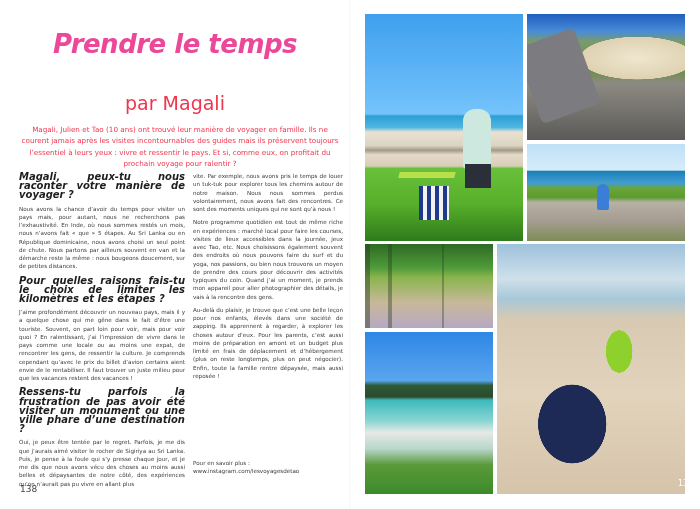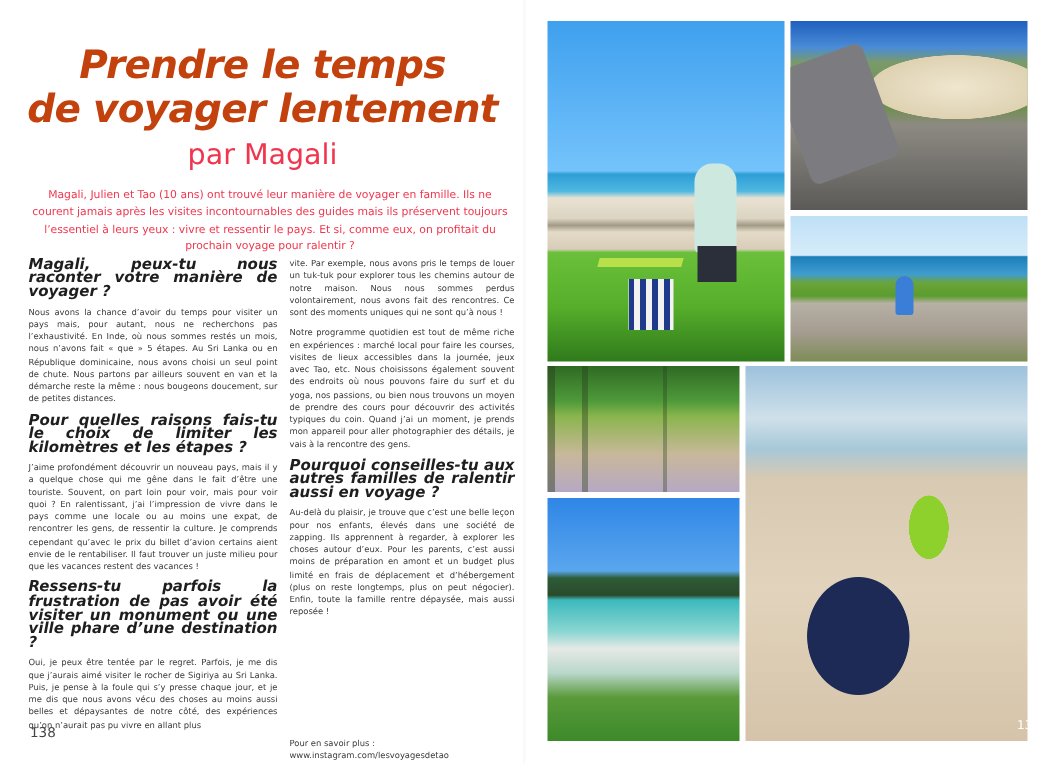--- a/index.html
+++ b/index.html
@@ -7,21 +7,21 @@
   body { position: relative; font-family: "DejaVu Sans", sans-serif; color: #2b2b2b; }
 
   .spread { position: absolute; inset: 0; width: 700px; height: 509px; background: #fff; }
   .gutter { position: absolute; left: 349px; top: 0; width: 2px; height: 509px;
             background: linear-gradient(90deg, rgba(0,0,0,0.04), rgba(0,0,0,0.0)); }
 
   
   .page-left { position: absolute; left: 0; top: 0; width: 350px; height: 509px; }
   .title { position: absolute; left: 0; width: 350px; text-align: center;
            font-family: "DejaVu Sans", sans-serif; font-style: italic; font-weight: bold;
-           color: #c2410c; font-size: 26px; line-height: 30px; letter-spacing: -0.5px; }
+           color: #ec4899; font-size: 26px; line-height: 30px; letter-spacing: -0.5px; }
   .title.l1 { top: 29px; }
   .title.l2 { top: 58px; }
   .byline { position: absolute; top: 92px; left: 0; width: 350px; text-align: center;
             color: #f0364e; font-size: 19px; line-height: 22px; }
   .byline span { text-decoration-thickness: 1px; text-underline-offset: 3px; }
 
   .chapo { position: absolute; top: 124px; left: 20px; width: 320px; text-align: center;
            color: #f0364e; font-size: 7.2px; line-height: 11.4px; }
 
   .col { position: absolute; top: 172px; font-size: 5.6px; line-height: 8.25px; color: #3a3a3a; text-align: justify; }
@@ -69,37 +69,35 @@
   .ph3 .kid { position: absolute; left: 70px; top: 40px; width: 12px; height: 26px; background: #3a7ed8; border-radius: 6px 6px 2px 2px; }
 </style>
 </head>
 <body>
 
 <div class="spread">
   <div class="gutter"></div>
 
   <div class="page-left">
     <div class="title l1">Prendre le temps</div>
-    <div class="title l2">de voyager lentement</div>
     <div class="byline"><span>par Magali</span></div>
     <div class="chapo">Magali, Julien et Tao (10 ans) ont trouvé leur manière de voyager en famille. Ils ne courent jamais après les visites incontournables des guides mais ils préservent toujours l’essentiel à leurs yeux : vivre et ressentir le pays. Et si, comme eux, on profitait du prochain voyage pour ralentir ?</div>
 
     <div class="col c1">
       <div class="q">Magali, peux-tu nous raconter votre manière de voyager ?</div>
       <div class="p">Nous avons la chance d’avoir du temps pour visiter un pays mais, pour autant, nous ne recherchons pas l’exhaustivité. En Inde, où nous sommes restés un mois, nous n’avons fait « que » 5 étapes. Au Sri Lanka ou en République dominicaine, nous avons choisi un seul point de chute. Nous partons par ailleurs souvent en van et la démarche reste la même : nous bougeons doucement, sur de petites distances.</div>
       <div class="q">Pour quelles raisons fais-tu le choix de limiter les kilomètres et les étapes ?</div>
       <div class="p">J’aime profondément découvrir un nouveau pays, mais il y a quelque chose qui me gêne dans le fait d’être une touriste. Souvent, on part loin pour voir, mais pour voir quoi ? En ralentissant, j’ai l’impression de vivre dans le pays comme une locale ou au moins une expat, de rencontrer les gens, de ressentir la culture. Je comprends cependant qu’avec le prix du billet d’avion certains aient envie de le rentabiliser. Il faut trouver un juste milieu pour que les vacances restent des vacances !</div>
       <div class="q">Ressens-tu parfois la frustration de pas avoir été visiter un monument ou une ville phare d’une destination ?</div>
       <div class="p">Oui, je peux être tentée par le regret. Parfois, je me dis que j’aurais aimé visiter le rocher de Sigiriya au Sri Lanka. Puis, je pense à la foule qui s’y presse chaque jour, et je me dis que nous avons vécu des choses au moins aussi belles et dépaysantes de notre côté, des expériences qu’on n’aurait pas pu vivre en allant plus</div>
     </div>
 
     <div class="col c2">
       <div class="p">vite. Par exemple, nous avons pris le temps de louer un tuk-tuk pour explorer tous les chemins autour de notre maison. Nous nous sommes perdus volontairement, nous avons fait des rencontres. Ce sont des moments uniques qui ne sont qu’à nous !</div>
       <div class="p">Notre programme quotidien est tout de même riche en expériences : marché local pour faire les courses, visites de lieux accessibles dans la journée, jeux avec Tao, etc. Nous choisissons également souvent des endroits où nous pouvons faire du surf et du yoga, nos passions, ou bien nous trouvons un moyen de prendre des cours pour découvrir des activités typiques du coin. Quand j’ai un moment, je prends mon appareil pour aller photographier des détails, je vais à la rencontre des gens.</div>
-      <div class="q">Pourquoi conseilles-tu aux autres familles de ralentir aussi en voyage ?</div>
       <div class="p">Au-delà du plaisir, je trouve que c’est une belle leçon pour nos enfants, élevés dans une société de zapping. Ils apprennent à regarder, à explorer les choses autour d’eux. Pour les parents, c’est aussi moins de préparation en amont et un budget plus limité en frais de déplacement et d’hébergement (plus on reste longtemps, plus on peut négocier). Enfin, toute la famille rentre dépaysée, mais aussi reposée !</div>
       <div class="more-spacer"></div>
       <div class="more">Pour en savoir plus :</div>
       <div class="more">www.instagram.com/lesvoyagesdetao</div>
     </div>
 
     <div class="pagenum pn-left">138</div>
   </div>
 
   <div class="photo ph1">

